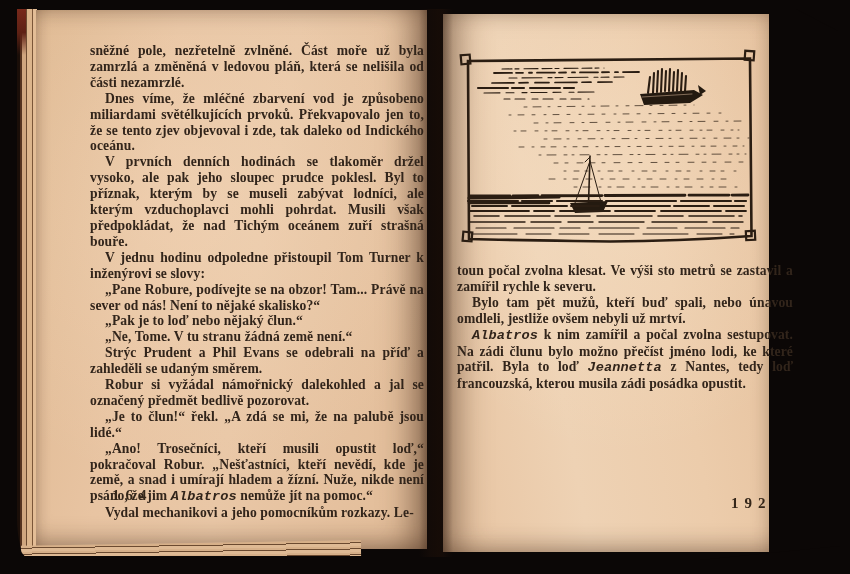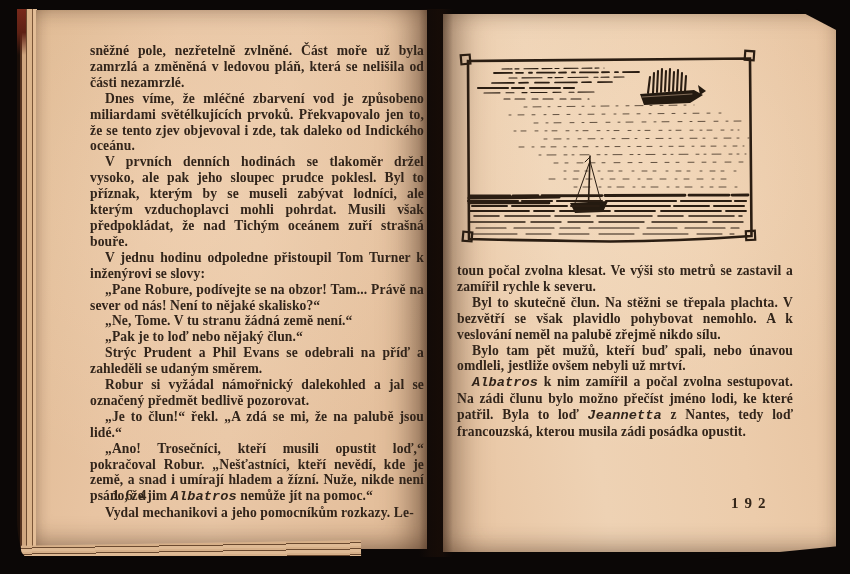--- a/index.html
+++ b/index.html
@@ -52,21 +52,21 @@
     background:
       radial-gradient(120% 90% at 40% 35%, rgba(255,235,210,0.25) 0%, rgba(255,235,210,0) 60%),
       linear-gradient(100deg,#dfb992 0%,#e8c4a2 30%,#e9c7a6 55%,#e2bc98 100%);
     box-shadow:
       inset -28px 0 32px -14px rgba(62,36,20,0.55),
       inset 0 -18px 24px -12px rgba(62,36,20,0.40),
       inset 0 12px 18px -12px rgba(62,36,20,0.22),
       inset 10px 0 14px -10px rgba(62,36,20,0.25);
   }
   .page-right {
-    left:443px; top:14px; width:393px; height:538px;
+    left:443px; top:14px; width:326px; height:538px;
     background:
       radial-gradient(110% 80% at 55% 30%, rgba(255,240,218,0.30) 0%, rgba(255,240,218,0) 65%),
       linear-gradient(260deg,#e5c09c 0%,#ecccab 35%,#eed2b4 65%,#e7c3a0 100%);
     box-shadow:
       inset 28px 0 32px -14px rgba(62,36,20,0.50),
       inset 0 -16px 22px -12px rgba(62,36,20,0.35),
       inset -12px 10px 20px -14px rgba(62,36,20,0.30);
   }
   .gutter {
     position:absolute; left:419px; top:9px; width:34px; height:548px; z-index:6;
@@ -104,22 +104,22 @@
   <div class="edge-left"></div>
   <div class="cover-red"></div>
 
   <div class="page page-left">
     <div class="textblock tb-left">
       <p class="cont">sněžné pole, nezřetelně zvlněné. Část moře už byla zamrzlá a změněná v ledovou pláň, která se nelišila od části nezamrzlé.</p>
       <p>Dnes víme, že mléčné zbarvení vod je způsobeno miliardami světélkujících prvoků. Překvapovalo jen to, že se tento zjev objevoval i zde, tak daleko od Indického oceánu.</p>
       <p>V prvních denních hodinách se tlakoměr držel vysoko, ale pak jeho sloupec prudce poklesl. Byl to příznak, kterým by se museli zabývat lodníci, ale kterým vzduchoplavci mohli pohrdat. Musili však předpokládat, že nad Tichým oceánem zuří strašná bouře.</p>
       <p>V jednu hodinu odpoledne přistoupil Tom Turner k inženýrovi se slovy:</p>
       <p>„Pane Robure, podívejte se na obzor! Tam... Právě na sever od nás! Není to nějaké skalisko?“</p>
+      <p>„Pak je to loď nebo nějaký člun.“</p>
       <p>„Ne, Tome. V tu stranu žádná země není.“</p>
-      <p>„Pak je to loď nebo nějaký člun.“</p>
       <p>Strýc Prudent a Phil Evans se odebrali na příď a zahleděli se udaným směrem.</p>
       <p>Robur si vyžádal námořnický dalekohled a jal se označený předmět bedlivě pozorovat.</p>
       <p>„Je to člun!“ řekl. „A zdá se mi, že na palubě jsou lidé.“</p>
       <p><span>„Ano! Trosečníci, kteří musili opustit loď,“ pokračoval Robur. „Nešťastníci, kteří nevědí, kde je země, a snad i umírají hladem a žízní. Nuže, nikde není psáno, že jim </span><i>Albatros</i><span> nemůže jít na pomoc.“</span></p>
       <p>Vydal mechanikovi a jeho pomocníkům rozkazy. Le-</p>
     </div>
     <div class="pagenum pn-left">164</div>
   </div>
 
   <div class="page page-right">
@@ -194,21 +194,20 @@
           <line x1="22" y1="181" x2="285" y2="181" stroke-width="1.2" stroke-dasharray="30 8 40 6 20 9 50 8"></line>
           <line x1="18" y1="187" x2="280" y2="187" stroke-width="1" stroke-dasharray="45 9 25 8 30 10 35 9"></line>
           <line x1="15" y1="151" x2="105" y2="150" stroke-width="3.2"></line>
           <line x1="15" y1="156" x2="95" y2="156" stroke-width="2.6"></line>
         </g>
       </g>
     </svg>
 
     <div class="textblock tb-right">
       <p class="cont">toun počal zvolna klesat. Ve výši sto metrů se zastavil a zamířil rychle k severu.</p>
-      <p>Byl to skutečně člun. Na stěžni se třepala plachta. V bezvětří se však plavidlo pohybovat nemohlo. A k veslování neměl na palubě zřejmě nikdo sílu.</p>
       <p>Bylo tam pět mužů, kteří buď spali, nebo únavou omdleli, jestliže ovšem nebyli už mrtví.</p>
       <p><i>Albatros</i><span> k nim zamířil a počal zvolna sestupovat. Na zádi člunu bylo možno přečíst jméno lodi, ke které patřil. Byla to loď </span><i>Jeannetta</i><span> z Nantes, tedy loď francouzská, kterou musila zádi posádka opustit.</span></p>
     </div>
     <div class="pagenum pn-right">192</div>
   </div>
 
   <div class="gutter"></div>
   <div class="stack-bottom"></div>
   <div class="band-top"></div>
   <div class="band-bottom"></div>

